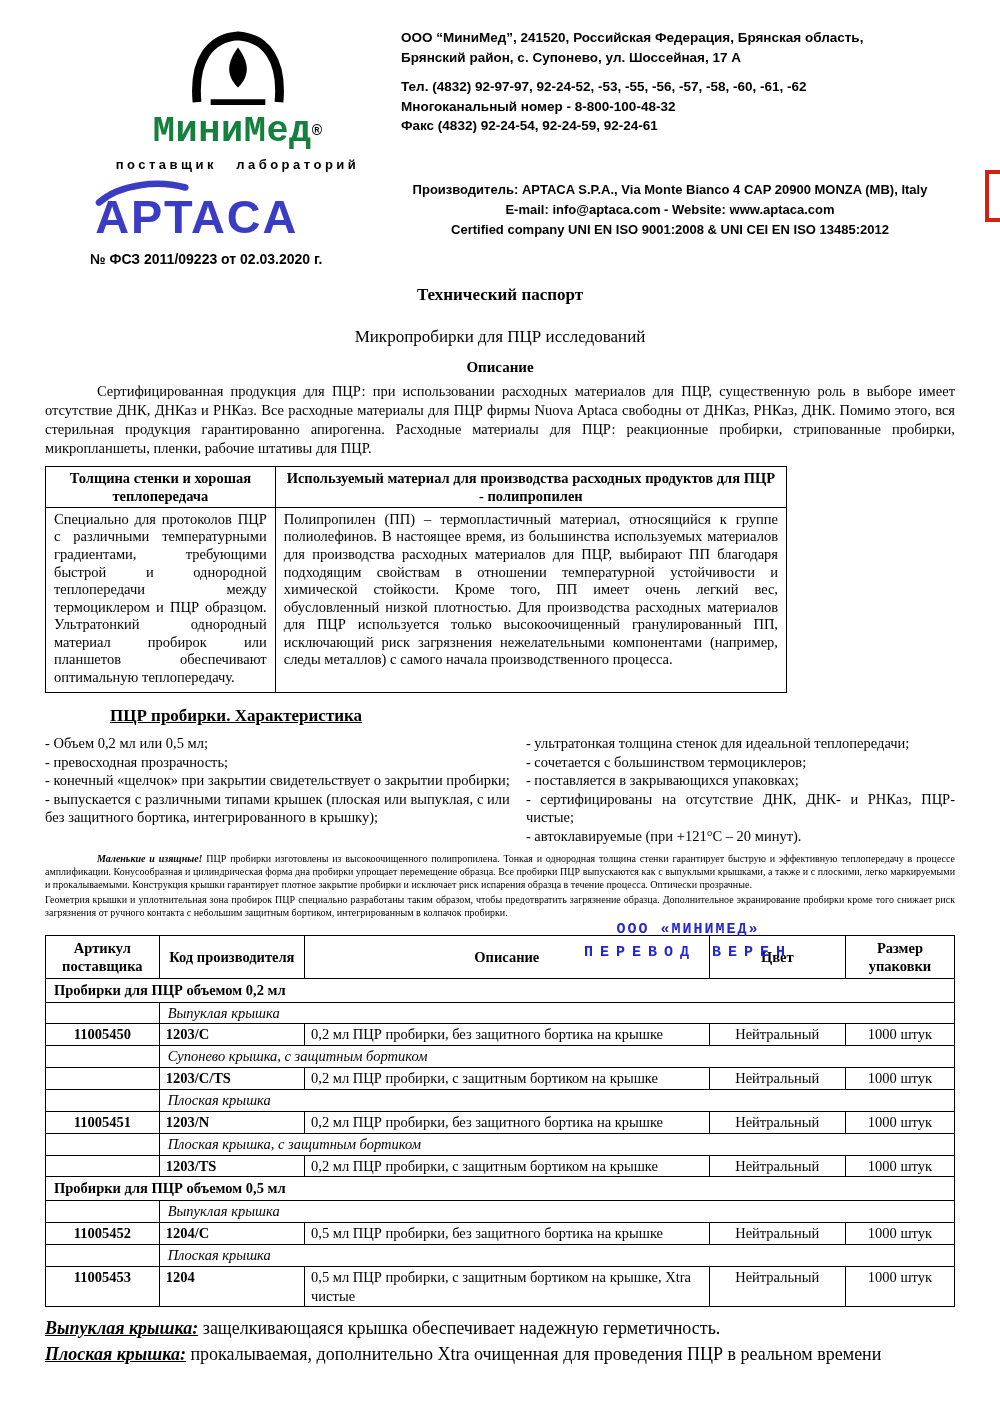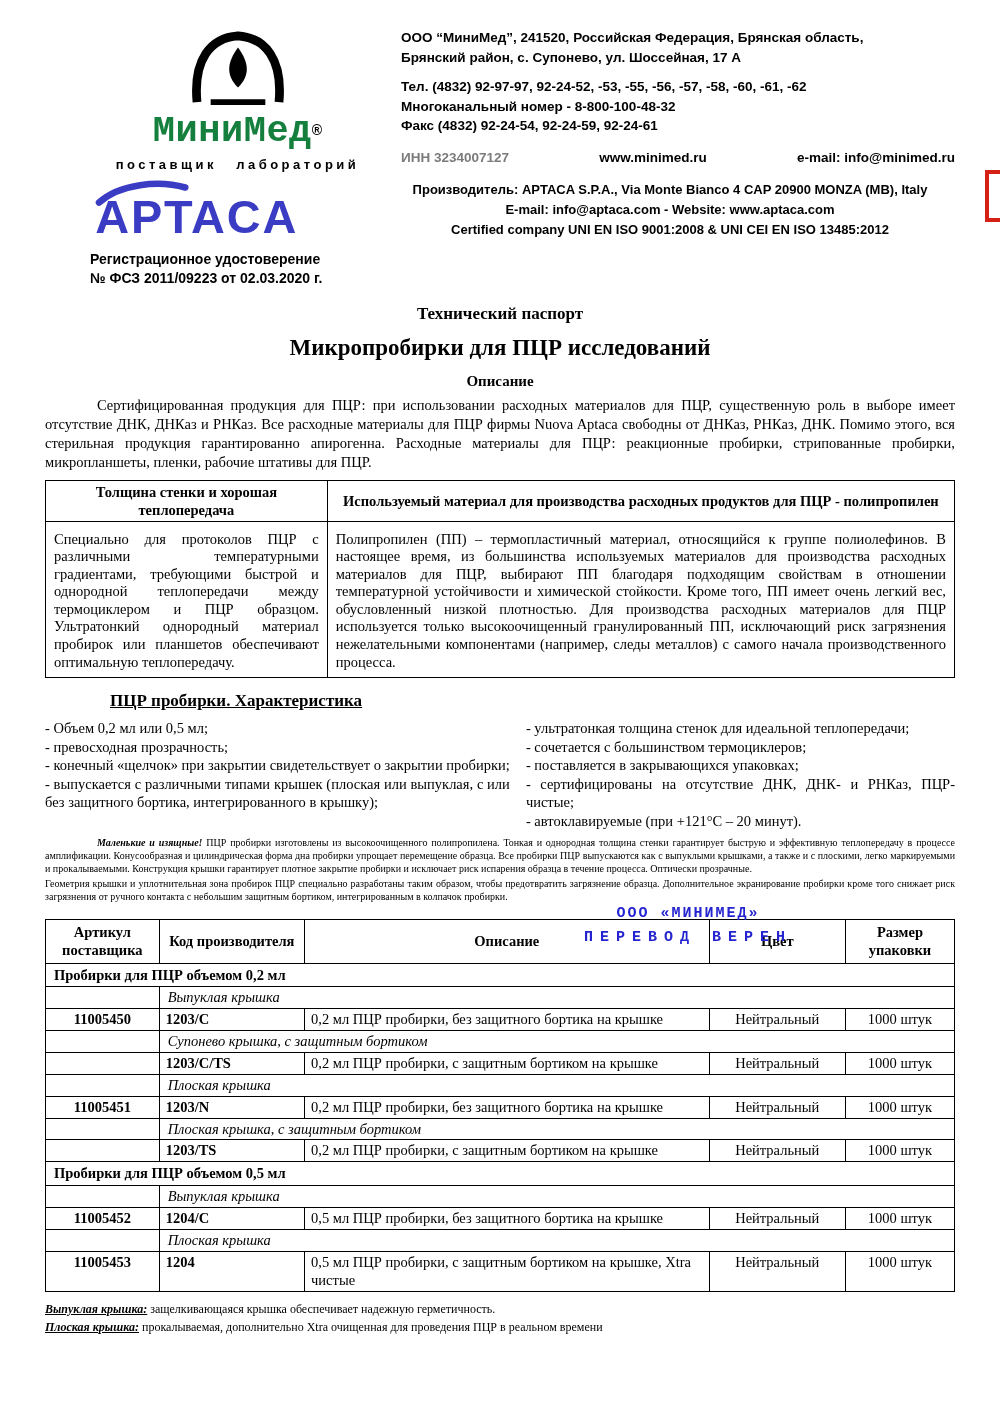--- a/index.html
+++ b/index.html
@@ -28,27 +28,27 @@
   .aptaca-svg { width:288px; height:60px; color:var(--aptaca-blue, #3b3cc4); display:block; }
   .maker-info { flex:1; text-align:center; font-family:"Liberation Sans", sans-serif; font-weight:bold;
                 font-size:13px; line-height:1.55; }
   .reg-row { display:flex; padding:10px 45px 0 90px; font-family:"Liberation Sans", sans-serif; font-weight:bold; }
   .reg-left { width:340px; flex:none; font-size:14px; line-height:1.35; }
   .reg-right { flex:1; font-size:13.5px; padding-top:6px; text-align:center; }
   .red-box { position:absolute; top:170px; right:-7px; width:22px; height:52px;
              border:4px solid var(--stamp-red, #d42015); background:#fff; }
   
   .title-main { text-align:center; font-size:17px; font-weight:bold; margin-top:16px; }
-  .title-sub  { text-align:center; font-size:23px; font-weight:bold; margin-top:11px; }
+  .title-sub  { text-align:center; font-size:17px; font-weight:normal; margin-top:22px; }
   .desc-heading { text-align:center; font-size:15px; font-weight:bold; margin-top:12px; }
   .description { margin:6px 45px 0; text-align:justify; text-indent:52px; font-size:14.5px; line-height:1.3; }
-  .info-table { width:910px; margin:8px 45px 0; border-collapse:collapse;border-radius:12px; }
+  .info-table { width:742px; margin:8px 45px 0; border-collapse:collapse;border-radius:12px; }
   .info-table th, .info-table td { border:1px solid #000; }
   .info-table th { font-size:14.5px; font-weight:bold; padding:2px 8px; text-align:center; vertical-align:middle; line-height:1.25; }
-  .info-table td { font-size:14.5px; padding:9px 8px 6px; text-align:justify; vertical-align:top; line-height:1.21; }
+  .info-table td { font-size:14.5px; padding:3px 8px 6px; text-align:justify; vertical-align:top; line-height:1.21; }
   .col-narrow { width:31%; }
   .char-heading { margin:13px 45px 2px 110px; font-size:17px; font-weight:bold; text-decoration:underline; }
   .features { display:flex; margin:8px 45px 0; gap:16px; font-size:14.5px; line-height:1.28; }
   .feat-left { width:52%; } .feat-right { width:48%; }
   .feature { text-align:justify; }
   .para { margin:2px 45px 0; font-size:10px; line-height:1.3; text-align:justify; }
   .para-indent { text-indent:52px; margin-top:6px; }
   .lead-bi { font-weight:bold; font-style:italic; }
   
   .table-wrap { position:relative; margin:16px 45px 0; }
@@ -61,21 +61,21 @@
   .product-table th, .product-table .cell { border:1px solid #000; font-size:14.5px; }
   .product-table th { font-weight:bold; text-align:center; padding:3px 4px; line-height:1.25; vertical-align:middle; }
   .cell { padding:1px 6px; line-height:1.3; vertical-align:top; }
   .section-cell { font-weight:bold; padding:2px 8px; }
   .subheader-cell { font-style:italic; padding:1px 8px; }
   .c-article { font-weight:bold; text-align:center; }
   .c-code { font-weight:bold; }
   .c-color { text-align:center; }
   .c-pack { text-align:center; }
   
-  .notes { margin:10px 45px 13px; font-size:12px; line-height:1.33; }
+  .notes { margin:10px 45px 13px; font-size:18px; line-height:1.33; }
   .note { text-align:justify; margin-top:2px; }
   .note-lead { font-weight:bold; font-style:italic; text-decoration:underline; }
 </style>
 </head>
 <body>
 
 <div class="page">
 
   <header class="header">
     <div class="logo-block">
@@ -90,45 +90,39 @@
       <div class="tagline">поставщик лабораторий</div>
     </div>
     <div class="contact">
       <div>ООО “МиниМед”, 241520, Российская Федерация, Брянская область,</div>
       <div>Брянский район, с. Супонево, ул. Шоссейная, 17 А</div>
       <div class="c-gap"></div>
       <div>Тел. (4832) 92-97-97, 92-24-52, -53, -55, -56, -57, -58, -60, -61, -62</div>
       <div>Многоканальный номер - 8-800-100-48-32</div>
       <div>Факс (4832) 92-24-54, 92-24-59, 92-24-61</div>
       <div class="c-gap"></div>
-      <div class="c-row">
-        <span class="inn">ИНН 3234007127</span>
-        <span>www.minimed.ru</span>
-        <span>e-mail: info@minimed.ru</span>
-      </div>
     </div>
   </header>
 
   <section class="maker">
     <div class="aptaca-wrap">
       <svg class="aptaca-svg" viewBox="0 0 300 64" aria-hidden="true">
         <path d="M6 24 C 28 4, 70 0, 98 8" fill="none" stroke="currentColor" stroke-width="7" stroke-linecap="round"></path>
         <text x="2" y="56" font-family="Liberation Sans, sans-serif" font-size="50" font-weight="bold" fill="currentColor" letter-spacing="2">APTACA</text>
       </svg>
     </div>
     <div class="maker-info">
       <div>Производитель: APTACA S.P.A., Via Monte Bianco 4 CAP 20900 MONZA (MB), Italy</div>
       <div>E-mail: info@aptaca.com - Website: www.aptaca.com</div>
       <div>Certified company UNI EN ISO 9001:2008 &amp; UNI CEI EN ISO 13485:2012</div>
     </div>
   </section>
 
   <div class="reg-row">
     <div class="reg-left">
-      <div>Регистрационное удостоверение</div>
       <div>№ ФСЗ 2011/09223 от 02.03.2020 г.</div>
     </div>
   </div>
 
   <div class="red-box"></div>
 
   <h1 class="title-main">Технический паспорт</h1>
   <h2 class="title-sub">Микропробирки для ПЦР исследований</h2>
   <h3 class="desc-heading">Описание</h3>
 

